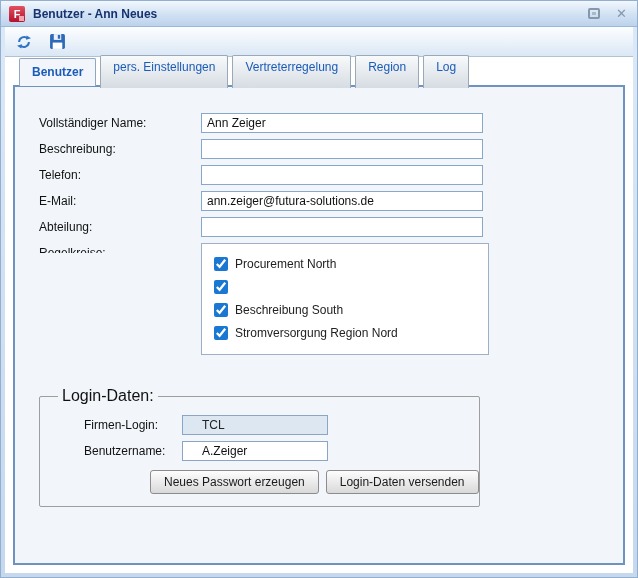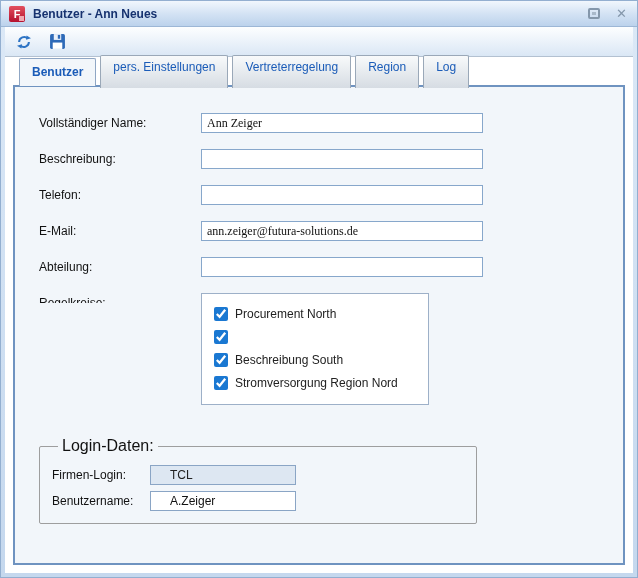--- a/index.html
+++ b/index.html
@@ -80,47 +80,47 @@
     border:1px solid #8fa6c4; border-bottom:none;
     margin-bottom:-2px;
   }
   
   .panel {
     flex:1; margin:0 8px 8px;
     border:2px solid #6f93c0; background:#f2f6fa;
     position:relative; z-index:1;
     padding:26px 0 0 24px;
   }
-  .frow { display:flex; align-items:center; margin-bottom:16px; }
+  .frow { display:flex; align-items:center; margin-bottom:6px; }
   .lbl { width:162px; flex:none; font-size:12px; color:#111; }
   input.txt {
     width:282px; height:20px;
     border:1px solid #87a7cb; background:#fff;
-    font-size:12px; color:#111; padding:1px 5px;font-family:Liberation Serif, serif;
+    font-size:12px; color:#111; padding:1px 5px;
   }
   
   .cbrow { display:flex; margin-top:5px; }
   .lblcol { width:162px; flex:none; padding-top:3px; }
   .clipped { height:7px; overflow:hidden; font-size:12px; color:#111; }
   .cbbox {
-    width:228px; background:#fff;
+    width:288px; background:#fff;
     border:1px solid #9db0c8;
     padding:8px 4px 10px 12px;
   }
   .cbitem { display:flex; align-items:center; gap:7px; height:23px; cursor:default; }
   .cbitem input[type=checkbox] { width:14px; height:14px; accent-color:#1a78d2; }
   .cbitem span { font-size:12px; color:#222; }
   
   fieldset.login {
     width:438px; margin-top:32px;
     border:1px solid #9e9e9e; border-radius:2px;
     padding:4px 0 12px 12px;
   }
   fieldset.login legend { font-size:16px; color:#111; padding:0 4px; margin-left:6px; }
-  .lrow { display:flex; align-items:center; margin-top:6px; }
+  .lrow { display:flex; align-items:center; margin-top:6px;margin-left:32px; }
   .lbl2 { width:98px; flex:none; font-size:12px; color:#111; }
   .lrow input {
     width:146px; height:20px;
     border:1px solid #8aa5c5; background:#fff;
     font-size:12px; color:#111; padding:1px 19px;
   }
   .lrow input.ro { background:#dde7f2; color:#222; }
   .btnrow { display:flex; gap:7px; margin:9px 0 0 98px; }
   .btnrow button {
     height:24px; padding:0 13px;
@@ -230,17 +230,21 @@
       <fieldset class="login">
         <legend>Login-Daten:</legend>
         <div class="lrow">
           <span class="lbl2">Firmen-Login:</span>
           <input class="ro" type="text" readonly="" value="TCL" style="">
         </div>
         <div class="lrow">
           <span class="lbl2">Benutzername:</span>
           <input type="text" value="A.Zeiger" style="">
         </div>
+        <div class="btnrow">
+          <button>Neues Passwort erzeugen</button>
+          <button>Login-Daten versenden</button>
+        </div>
       </fieldset>
 
     </div>
   </div>
 </div>
 
 </body></html>

